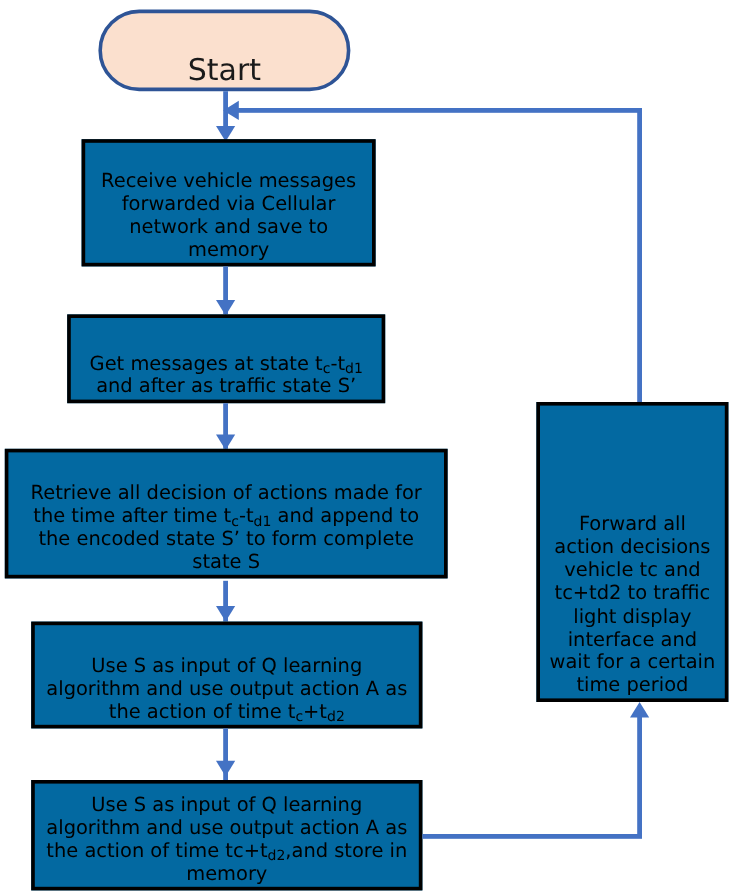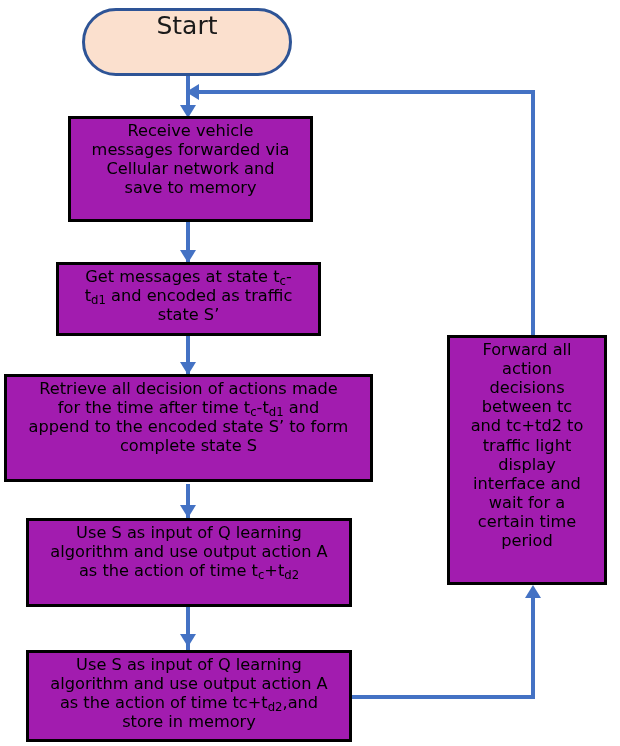--- a/index.html
+++ b/index.html
@@ -15,31 +15,31 @@
     position: relative;
     width: 620px;
     height: 746px;
     background: #ffffff;
     overflow: hidden;
   }
   .node {
     position: absolute;
     box-sizing: border-box;
     display: flex;
-    align-items: flex-start;
+    align-items: flex-end;
     justify-content: center;
     text-align: center;
     color: #000000;
     line-height: 1.18;
   }
   .process {
-    background: #a21caf;
+    background: #0369a1;
     border: 3px solid #000000;
     font-size: 16.2px;
-    padding: 2px 19px;
+    padding: 2px 7px;
   }
   .terminator {
     background: #fbe0ce;
     border: 3.5px solid #2e5496;
     border-radius: 999px;
     font-size: 25px;
     color: #1a1a1a;
   }
   .node .txt {
     display: block;
@@ -93,21 +93,21 @@
   <div class="arrow arrow-down" style="left:180px; top:105px;"></div>
 
   <div class="node process" style="left:68px; top:116px; width:245px; height:106px;">
     <span class="txt">Receive vehicle messages forwarded via Cellular network and save to memory</span>
   </div>
 
   <div class="conn conn-v" style="left:186px; top:222px; height:40px;"></div>
   <div class="arrow arrow-down" style="left:180px; top:250px;"></div>
 
   <div class="node process" style="left:56px; top:262px; width:265px; height:74px;">
-    <span class="txt"><span>Get messages at state t</span><sub>c</sub><span>-t</span><sub>d1</sub><span> and encoded as traffic state S’</span></span>
+    <span class="txt"><span>Get messages at state t</span><sub>c</sub><span>-t</span><sub>d1</sub><span> and after as traffic state S’</span></span>
   </div>
 
   <div class="conn conn-v" style="left:186px; top:336px; height:38px;"></div>
   <div class="arrow arrow-down" style="left:180px; top:362px;"></div>
 
   <div class="node process" style="left:4px; top:374px; width:369px; height:108px;">
     <span class="txt"><span>Retrieve all decision of actions made for the time after time t</span><sub>c</sub><span>-t</span><sub>d1</sub><span> and append to the encoded state S’ to form complete state S</span></span>
   </div>
 
   <div class="conn conn-v" style="left:186px; top:484px; height:34px;"></div>
@@ -118,21 +118,21 @@
   </div>
 
   <div class="conn conn-v" style="left:186px; top:607px; height:43px;"></div>
   <div class="arrow arrow-down" style="left:180px; top:634px;"></div>
 
   <div class="node process" style="left:26px; top:650px; width:326px; height:92px;">
     <span class="txt"><span>Use S as input of Q learning algorithm and use output action A as the action of time tc+t</span><sub>d2</sub><span>,and store in memory</span></span>
   </div>
 
   <div class="node process" style="left:447px; top:335px; width:160px; height:250px;">
-    <span class="txt">Forward all action decisions between tc and tc+td2 to traffic light display interface and wait for a certain time period</span>
+    <span class="txt">Forward all action decisions vehicle tc and tc+td2 to traffic light display interface and wait for a certain time period</span>
   </div>
 
   <div class="conn conn-h" style="left:352px; top:695px; width:183px;"></div>
   <div class="conn conn-v" style="left:531px; top:596px; height:99px;"></div>
   <div class="arrow arrow-up" style="left:525px; top:585px;"></div>
 
   <div class="conn conn-v" style="left:531px; top:90px; height:245px;"></div>
   <div class="conn conn-h" style="left:198px; top:90px; width:336px;"></div>
   <div class="arrow arrow-left" style="left:186px; top:84px;"></div>
 

